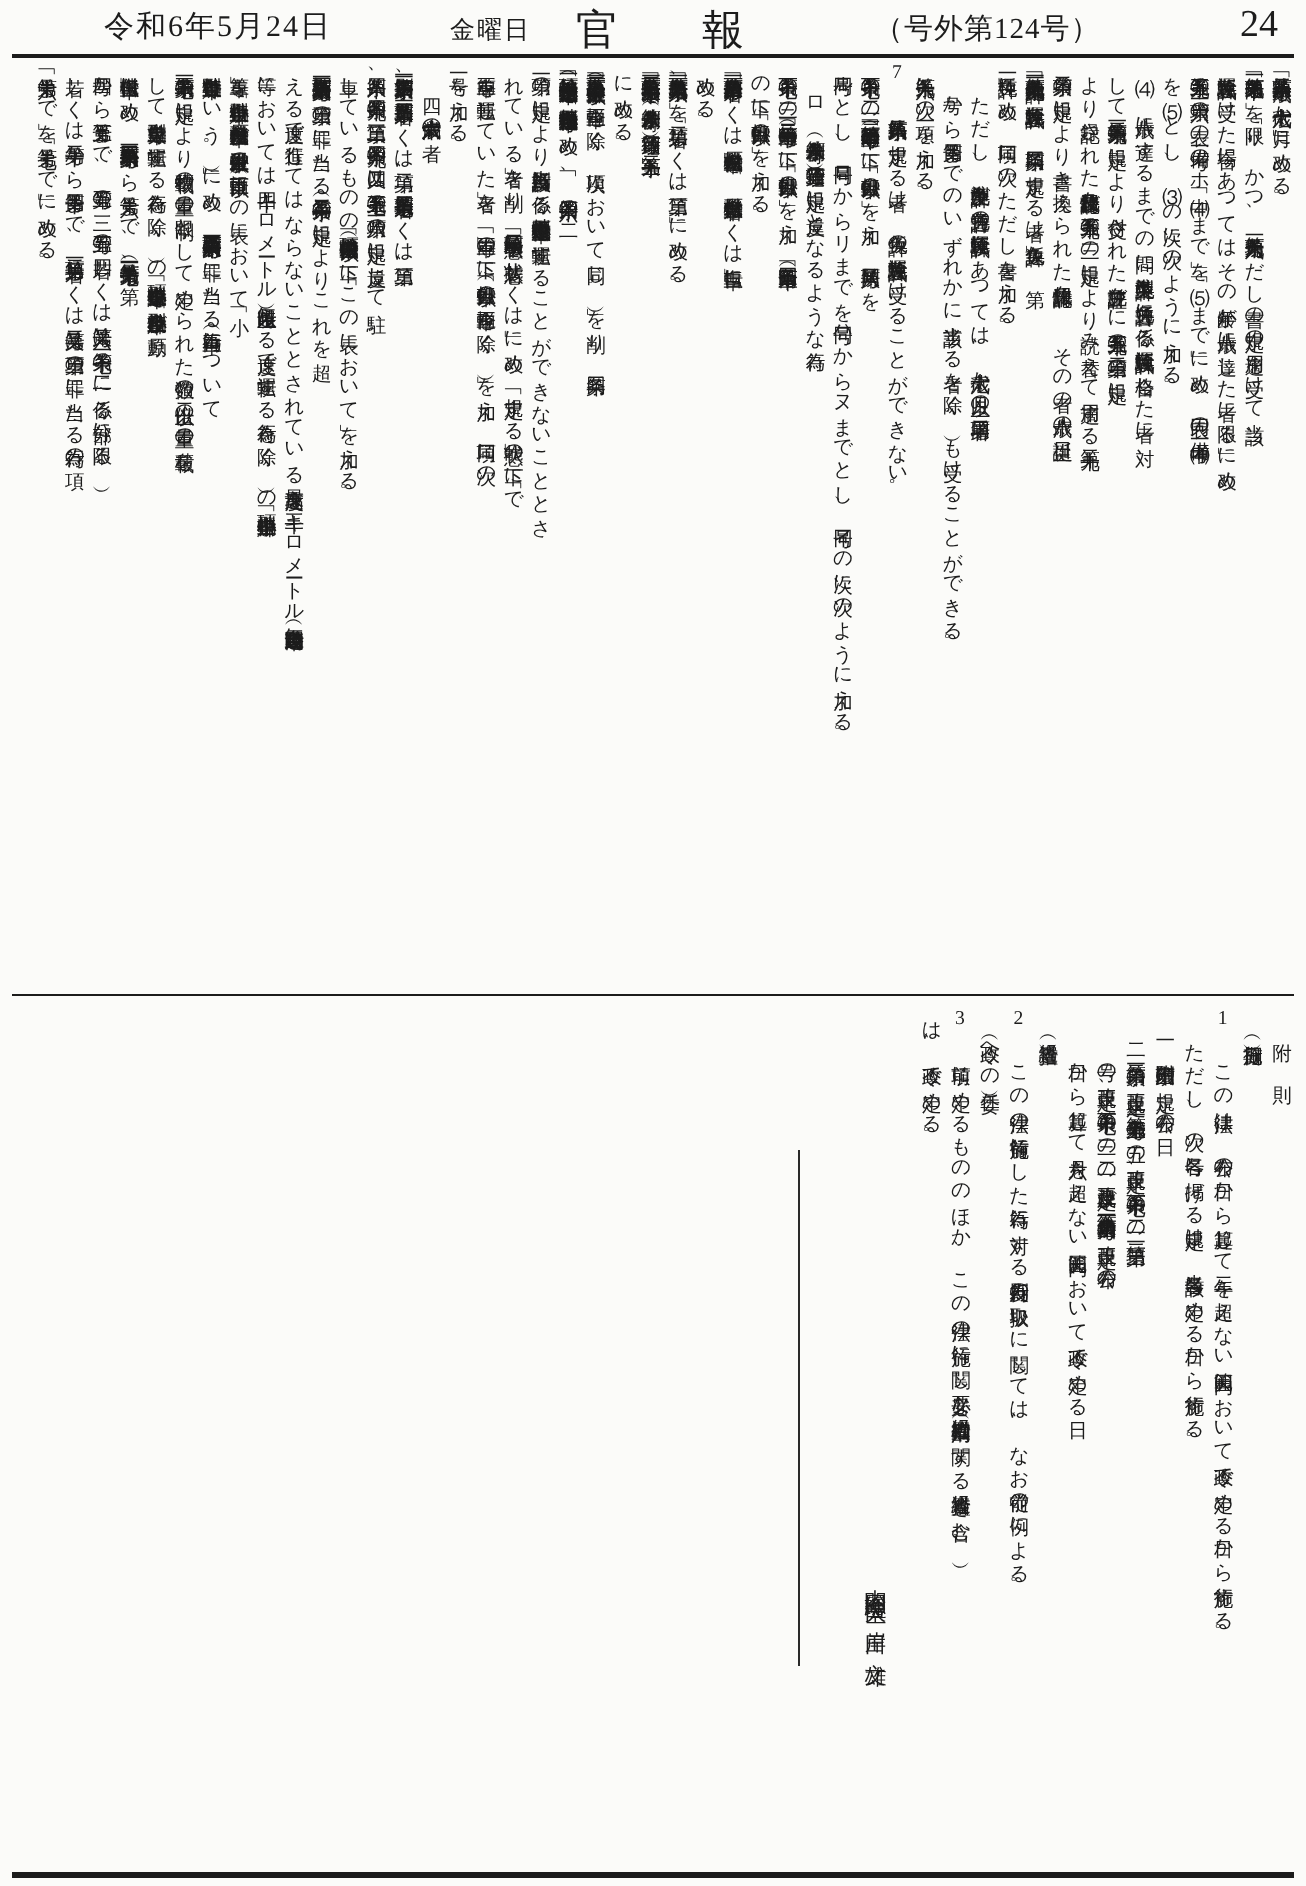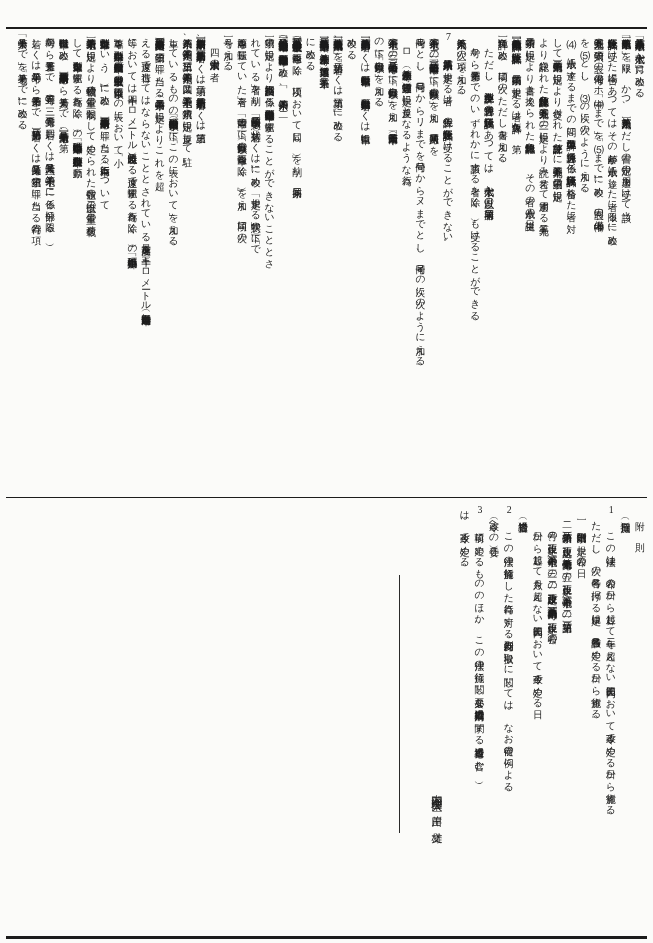--- a/index.html
+++ b/index.html
@@ -46,20 +46,27 @@
   }
   .vrule{
     position:absolute;left:399px;top:575px;width:1px;height:258px;background:#2a2a2a;
   }
 </style>
 </head>
 <body>
 
 <div class="page">
 
+  <div class="hdr">
+    <span class="hdr-date">令和6年5月24日</span>
+    <span class="hdr-week">金曜日</span>
+    <span class="hdr-title">官　　報</span>
+    <span class="hdr-issue">（号外第124号）</span>
+    <span class="hdr-page">24</span>
+  </div>
 
   <div class="rule rule-top"></div>
 
   <div class="vblock law" id="law-block">
       <div class="tcol">第八十八条第二項中「十八歳」を「十七歳六か月」に改める。</div>
       <div class="tcol">第九十条第一項中「限る」を「限り、かつ、第九十六条第一項ただし書の規定の適用を受けて当該</div>
       <div class="tcol">運転免許試験を受けた場合にあつてはその年齢が十八歳に達した者に限る」に改め、</div>
       <div class="tcol">第九十五条の六第一項の表の備考一のホ中「⑷まで」を「⑸まで」に改め、同表の備考一中⑷</div>
       <div class="tcol">を⑸とし、⑶の次に次のように加える。</div>
       <div class="tcol">⑷　十八歳に達するまでの間に準中型免許又は普通免許に係る運転免許試験に合格した者に対</div>

